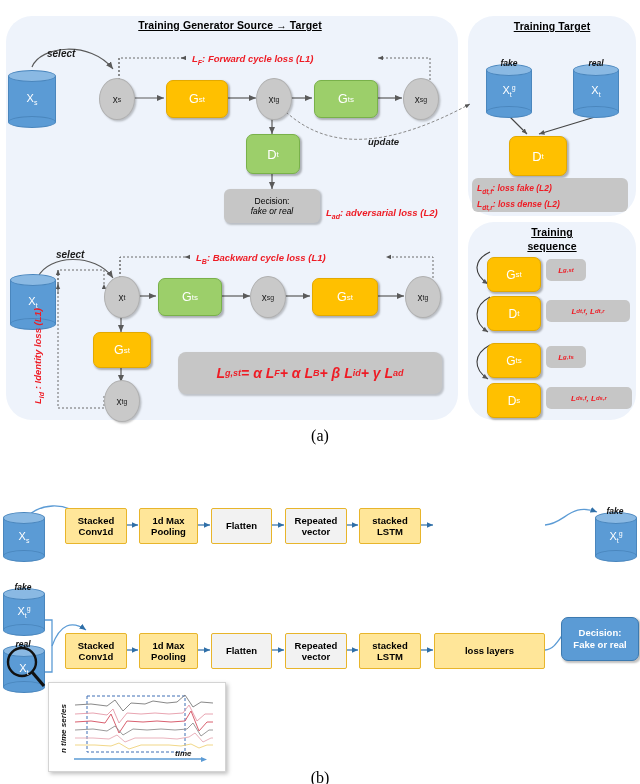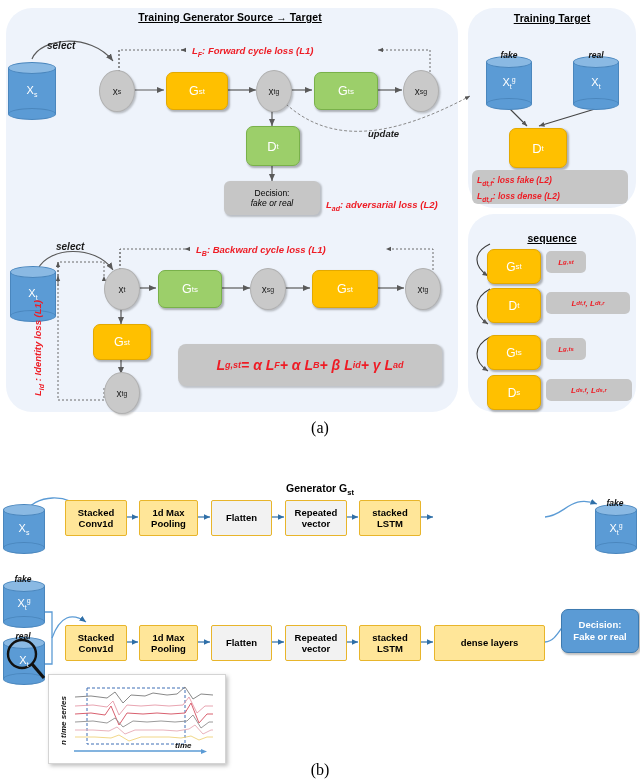--- a/index.html
+++ b/index.html
@@ -9,21 +9,21 @@
   }
   body {
     width: 640px;
     height: 784px;
     position: relative;
     font-family: "Liberation Sans", sans-serif;
     overflow: hidden;
   }
   .stage {
     position: absolute;
-    left: 0; top: 4px;
+    left: 0; top: 12px;
     width: 640px; height: 704px;
   }
   .abs { position: absolute; }
 
   
   .panel-bg {
     background: #eef3fb;
     border-radius: 26px;
   }
   .panel-a-main { left: 6px; top: 4px; width: 452px; height: 404px; }
@@ -526,20 +526,21 @@
 
   <div class="lossbox" style="left:472px;top:166px;width:156px;height:34px;">
     <div class="line">
       <span>L</span><span class="sb">dt,f</span><span>: loss fake (L2)</span>
     </div>
     <div class="line">
       <span>L</span><span class="sb">dt,r</span><span>: loss dense (L2)</span>
     </div>
   </div>
 
+  <div class="abs heading" style="left:470px;top:214px;width:164px;">Training</div>
   <div class="abs heading" style="left:470px;top:228px;width:164px;">sequence</div>
 
   <div class="gbox orange" style="left:487px;top:245px;width:52px;height:33px;font-size:12px;">
     <span>G</span>
       <sub>st</sub>
   </div>
   <div class="seqtag" style="left:546px;top:247px;width:40px;height:22px;">
     <span>L</span>
       <span class="sb">g,st</span>
   </div>
@@ -599,23 +600,20 @@
 
     <line x1="127" y1="178" x2="138" y2="178" stroke="#2f6fa8" stroke-width="1.2" marker-end="url(#arb)"></line>
     <line x1="198" y1="178" x2="210" y2="178" stroke="#2f6fa8" stroke-width="1.2" marker-end="url(#arb)"></line>
     <line x1="272" y1="178" x2="284" y2="178" stroke="#2f6fa8" stroke-width="1.2" marker-end="url(#arb)"></line>
     <line x1="347" y1="178" x2="358" y2="178" stroke="#2f6fa8" stroke-width="1.2" marker-end="url(#arb)"></line>
     <line x1="421" y1="178" x2="433" y2="178" stroke="#2f6fa8" stroke-width="1.2" marker-end="url(#arb)"></line>
 
     <path d="M545,178 C562,177 563,145 585,152" fill="none" stroke="#5b9bd5" stroke-width="1.3" marker-end="url(#arb)"></path>
   </svg>
 
-  <div class="btitle" style="left:200px;top:478px;width:240px;">
-    <span>Generator G</span><sub>st</sub>
-  </div>
 
   <div class="cyl" style="left:3px;top:500px;width:42px;height:50px;">
     <div class="body"></div>
     <div class="top"></div>
     <div class="bot"></div>
     <div class="lbl">
       <span>X</span><span class="sb">s</span>
     </div>
   </div>
 
@@ -659,21 +657,21 @@
   <svg class="abs" style="left:0px;top:630px;width:80px;height:70px;">
     <circle cx="22" cy="20" r="14" fill="none" stroke="#111" stroke-width="2.4"></circle>
     <line x1="32" y1="30" x2="44" y2="44" stroke="#111" stroke-width="3.2"></line>
   </svg>
 
   <div class="bbox" style="left:65px;top:621px;width:62px;height:36px;">Stacked<br>Conv1d</div>
   <div class="bbox" style="left:139px;top:621px;width:59px;height:36px;">1d Max<br>Pooling</div>
   <div class="bbox flat" style="left:211px;top:621px;width:61px;height:36px;">Flatten</div>
   <div class="bbox flat" style="left:285px;top:621px;width:62px;height:36px;">Repeated<br>vector</div>
   <div class="bbox" style="left:359px;top:621px;width:62px;height:36px;">stacked<br>LSTM</div>
-  <div class="bbox" style="left:434px;top:621px;width:111px;height:36px;">dense layers</div>
+  <div class="bbox" style="left:434px;top:621px;width:111px;height:36px;">loss layers</div>
 
   <div class="decision" style="left:561px;top:605px;width:76px;height:42px;">
     <div>Decision:</div>
     <div>Fake or real</div>
   </div>
 
   <div class="ts-card" style="left:48px;top:670px;width:176px;height:88px;">
     <svg style="position:absolute;left:0;top:0;width:176px;height:88px;">
 
       <rect x="38" y="13" width="98" height="56" fill="none" stroke="#3f6fb5" stroke-width="1" stroke-dasharray="3,2"></rect>

